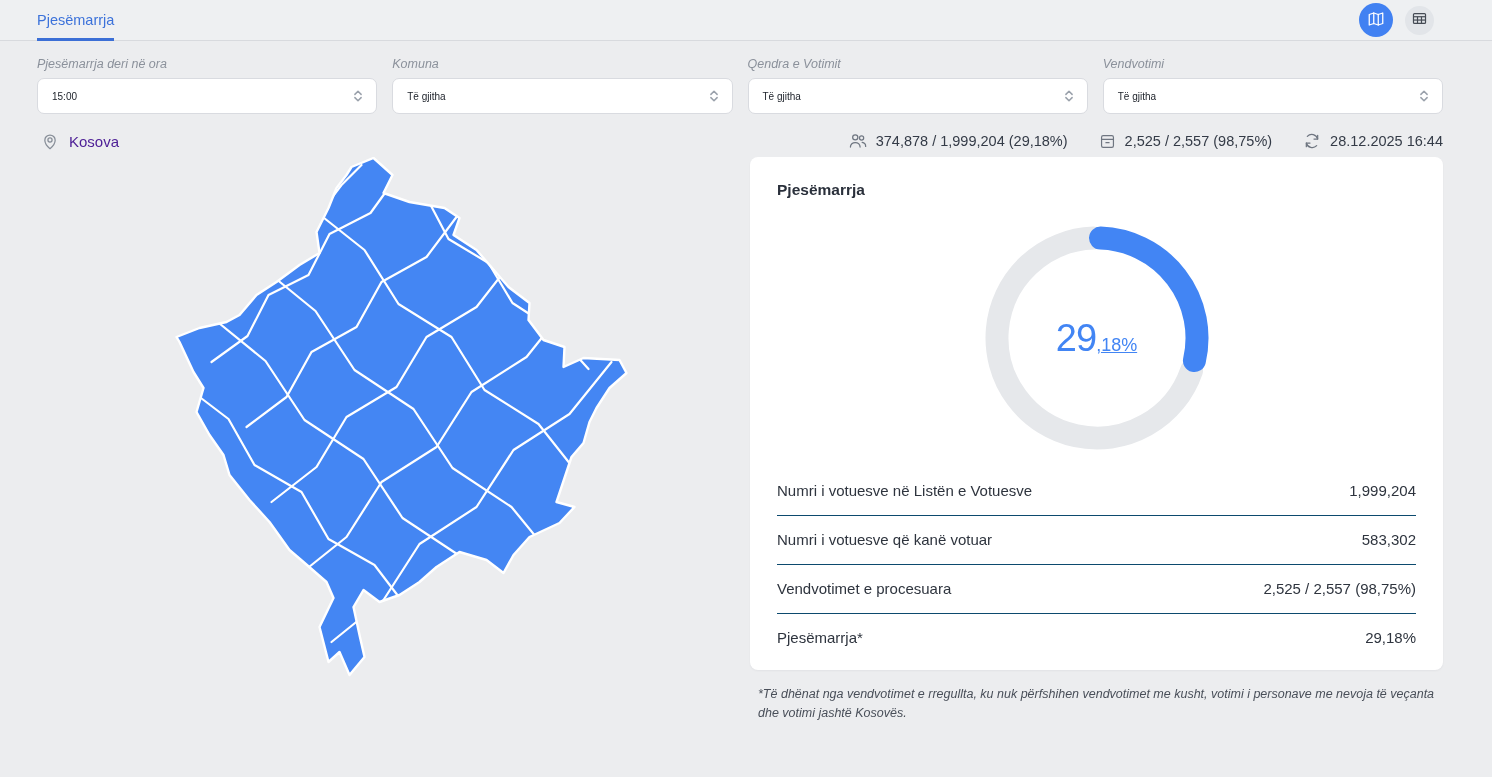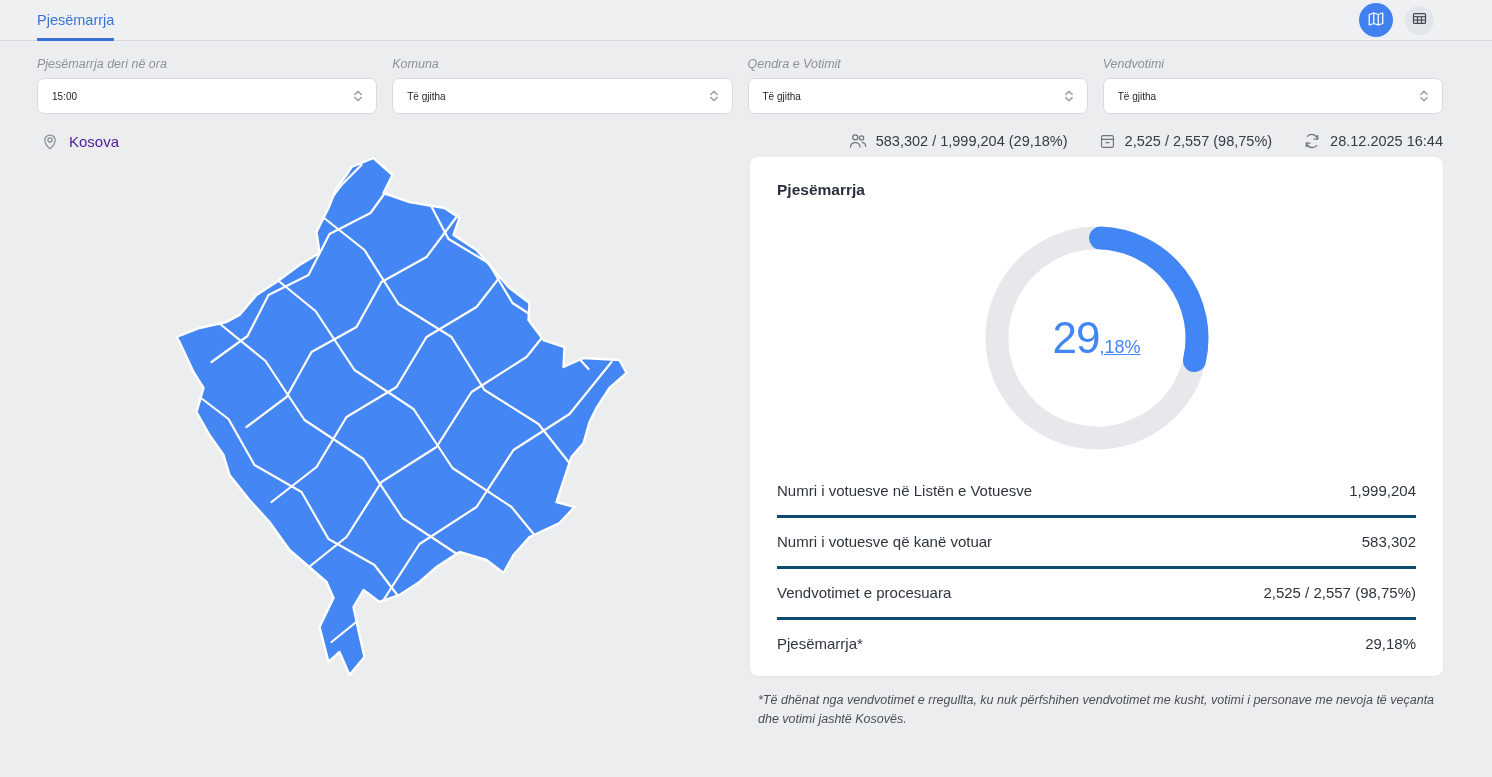--- a/index.html
+++ b/index.html
@@ -36,25 +36,25 @@
   .content { display:flex; align-items:flex-start; padding:6px 49px 0 37px; }
   .map-panel { flex:1; display:flex; justify-content:center; padding-top:0; }
   .right-panel { width:693px; }
   .card { background:#fff; border-radius:8px; padding:24px 27px 8px;
           box-shadow:0 1px 2px rgba(30,40,60,.05); }
   .card-title { font-size:15.5px; font-weight:bold; color:#2a303b; }
 
   .donut-wrap { width:230px; height:230px; margin:24px auto 14px; position:relative; }
   .donut-center { position:absolute; inset:0; display:flex; align-items:center; justify-content:center; }
   .donut-center .num { color:#4285f4; white-space:nowrap; }
-  .donut-center .big { font-size:44px; letter-spacing:-1px; }
+  .donut-center .big { font-size:38px; letter-spacing:-1px; }
   .donut-center .small { font-size:18px;text-decoration:underline; }
 
   .rows .row { display:flex; justify-content:space-between; align-items:center;
-               padding:15px 0 16px; font-size:15px; color:#2e343e; border-bottom:3px solid #0c4a6e; }
+               padding:15px 0 16px; font-size:15px; color:#2e343e; border-bottom:1px solid #0c4a6e; }
   .rows .row:last-child { border-bottom:none; }
   .row .val { color:#2e343e; }
 
   .footnote { margin:15px 8px 8px; font-style:italic; font-size:12.5px; color:#494f59; line-height:1.55; }
 </style>
 </head>
 <body>
 
 <header class="tabbar">
   <div class="tab">
@@ -136,21 +136,21 @@
     <span>Kosova</span>
   </div>
   <div class="stats">
     <div class="stat">
       <svg width="20" height="20" viewBox="0 0 24 24" fill="none" stroke="currentColor" stroke-width="1.5" stroke-linecap="round">
         <circle cx="8.7" cy="7.6" r="3.1"></circle>
         <path d="M2.9 19.2 c0-3.2 2.6-5.3 5.8-5.3 s5.8 2.1 5.8 5.3"></path>
         <circle cx="16.3" cy="8.4" r="2.5"></circle>
         <path d="M17 13.7 c2.6 0.4 4.2 2.3 4.2 4.8"></path>
       </svg>
-      <span>583,302 / 1,999,204 (29,18%)</span>
+      <span>374,878 / 1,999,204 (29,18%)</span>
     </div>
     <div class="stat">
       <svg width="19" height="19" viewBox="0 0 24 24" fill="none" stroke="currentColor" stroke-width="1.5" stroke-linecap="round" stroke-linejoin="round">
         <rect x="4.5" y="4.5" width="15" height="15" rx="2"></rect>
         <path d="M4.5 9.3 H19.5"></path>
           <path d="M10 13.5 H14"></path>
       </svg>
       <span>2,525 / 2,557 (98,75%)</span>
     </div>
     <div class="stat">

